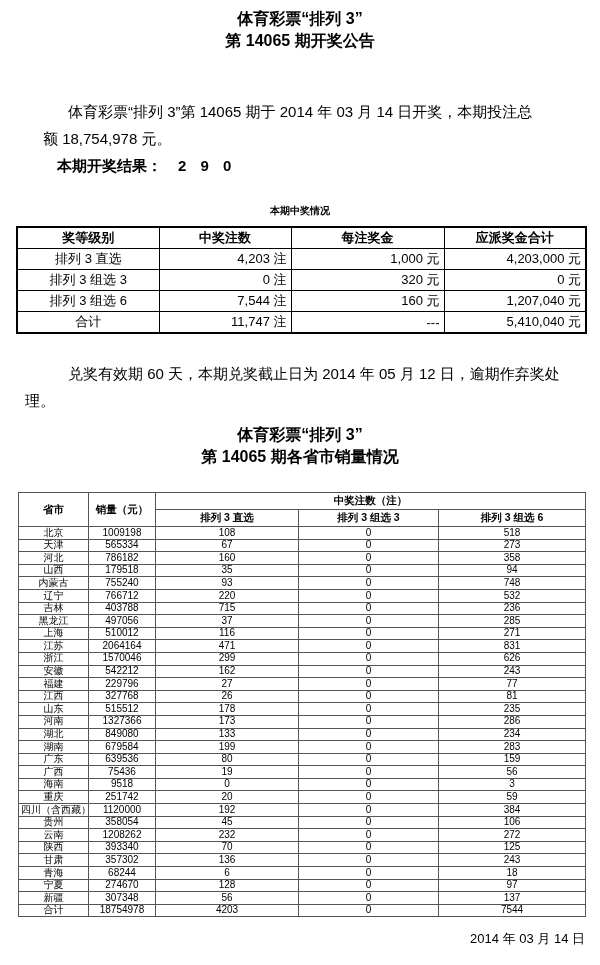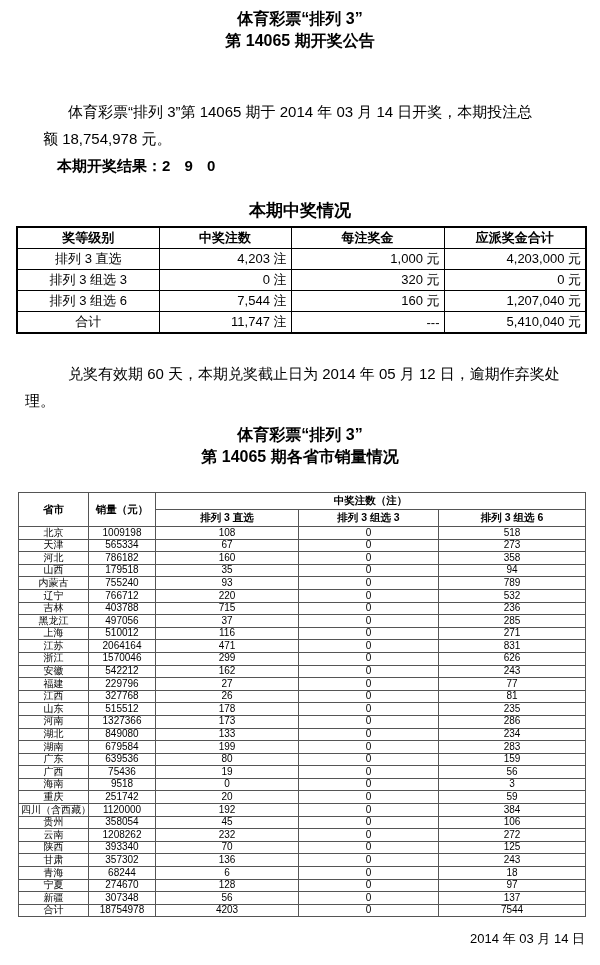--- a/index.html
+++ b/index.html
@@ -9,23 +9,23 @@
     font-family:"Liberation Sans", sans-serif;
     overflow:hidden;
   }
   .doc { position:relative; width:600px; height:965px; }
 
   .title-block { margin:8px 0 0 0; text-align:center; font-size:16px; font-weight:bold; line-height:22px; }
 
   .para1 { margin:46px 14px 0 43px; font-size:15px; line-height:27px; text-align:left; }
   .para1 .first-line { text-indent:25px;margin-top:43px; }
   .result-line { margin:0 14px 0 57px; font-size:15px; line-height:27px; font-weight:bold; }
-  .result-line .digits { word-spacing:10px; font-weight:bold; }
-
-  .table1-caption { margin-top:22px; text-align:center; font-size:17px; font-weight:bold; line-height:20px; }
+  .result-line .digits { margin-left:16px; word-spacing:10px; font-weight:bold; }
+
+  .table1-caption { margin-top:22px; text-align:center; font-size:10px; font-weight:bold; line-height:20px; }
 
   table { border-collapse:collapse; table-layout:fixed; }
   td, th { overflow:hidden; white-space:nowrap; }
 
   .prize-table { margin:5px 0 0 16px; width:569px; font-size:13px; border:2px solid #000; }
   .prize-table th, .prize-table td { border:1px solid #000; height:20px; padding:0 4px; }
   .prize-table th { font-weight:bold; text-align:center; }
   .c-center { text-align:center; }
   .c-right  { text-align:right; }
 
@@ -165,21 +165,21 @@
           <td class="p-sales">179518</td>
           <td class="p-num">35</td>
           <td class="p-num">0</td>
           <td class="p-num">94</td>
         </tr>
         <tr>
           <td class="p-name">内蒙古</td>
           <td class="p-sales">755240</td>
           <td class="p-num">93</td>
           <td class="p-num">0</td>
-          <td class="p-num">789</td>
+          <td class="p-num">748</td>
         </tr>
         <tr>
           <td class="p-name">辽宁</td>
           <td class="p-sales">766712</td>
           <td class="p-num">220</td>
           <td class="p-num">0</td>
           <td class="p-num">532</td>
         </tr>
         <tr>
           <td class="p-name">吉林</td>

